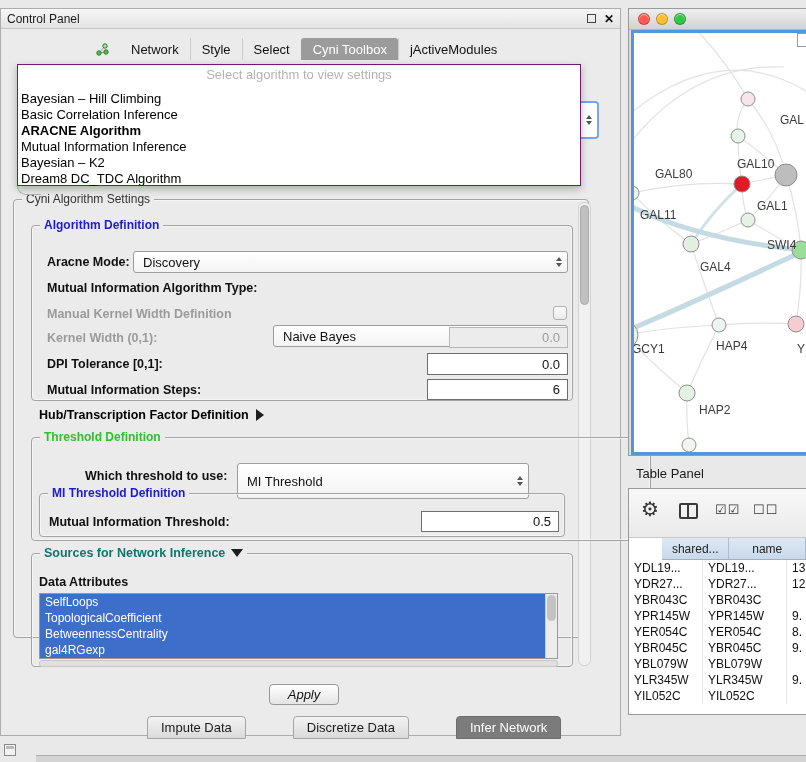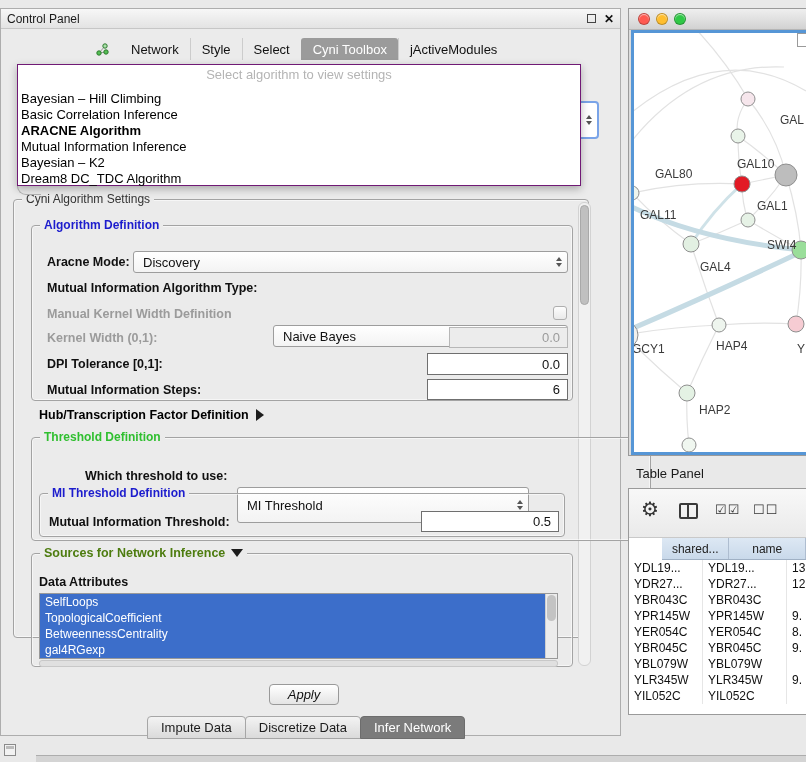--- a/index.html
+++ b/index.html
@@ -27,21 +27,21 @@
   .popup .ph { height:20px; line-height:20px; text-align:center; color:#b4b4b4; font-size:13px; }
   .popup .items { padding-top:6px; }
   .pitem { height:16px; line-height:16px; padding-left:3px; font-size:13px; color:#000; white-space:nowrap; }
   .pitem.sel { font-weight:bold; }
 
   
   .group { position:absolute; border:1px solid #a3a3a3; border-radius:4px; box-shadow:inset 0 0 0 1px rgba(255,255,255,.55); }
   .gtitle { position:absolute; top:-8px; left:8px; background:#ebebeb; padding:0 4px; font-size:12px; color:#333; white-space:nowrap; }
   .gtitle.blue { color:#1c1ccd; font-weight:bold; }
   .gtitle.green { color:#2fbf2f; font-weight:bold; }
-  .gtitle.big { font-size:12.5px; font-weight:bold; color:#4d7c0f; display:flex; align-items:center; gap:6px; }
+  .gtitle.big { font-size:12.5px; font-weight:bold; color:#0f766e; display:flex; align-items:center; gap:6px; }
 
   .lbl { position:absolute; font-size:12.5px; color:#101010; white-space:nowrap; }
   .b { font-weight:bold; }
   .dis { color:#9b9b9b; }
 
   .combo { position:absolute; height:22px; background:linear-gradient(#ffffff,#f3f3f3); border:1px solid #9d9d9d; border-radius:3px; display:flex; align-items:center; padding:0 5px 0 9px; font-size:13px; color:#111; }
   .arrs { margin-left:auto; display:flex; flex-direction:column; gap:2px; align-items:center; padding-left:6px; }
   .arrs i { display:block; width:0; height:0; border-left:3.5px solid transparent; border-right:3.5px solid transparent; }
   .arrs .up { border-bottom:4px solid #555; }
   .arrs .dn { border-top:4px solid #555; }
@@ -60,21 +60,21 @@
 
   .attr-list { position:absolute; left:38px; top:584px; width:519px; height:66px; background:#f0abfc; border:1px solid #999; overflow:hidden; }
   .attr-inner { position:absolute; left:0; top:0; right:12px; bottom:0; }
   .attr-row { height:16px; line-height:16px; background:#3c6eca; color:#fff; font-size:12px; padding-left:5px; white-space:nowrap; }
   .attr-sb { position:absolute; right:0; top:0; bottom:0; width:12px; background:#ececec; border-left:1px solid #cfcfcf; }
   .attr-sb .thumb { position:absolute; left:1px; right:1px; top:1px; height:26px; background:#c3c3c3; border-radius:5px; }
   .attr-hsb { position:absolute; left:38px; top:651px; width:519px; height:7px; background:#e0e0e0; border:1px solid #c8c8c8; border-radius:3px; }
 
   .btn-apply { position:absolute; left:268px; top:675px; width:70px; height:21px; background:linear-gradient(#ffffff,#e4e4e4); border:1px solid #999; border-radius:4px; font-size:13px; color:#111; display:flex; align-items:center; justify-content:center;font-style:italic; }
 
-  .bot-tab-row { position:absolute; left:146px; top:707px; height:23px; display:flex; font-size:13px; }
+  .bot-tab-row { position:absolute; left:146px; top:707px; height:23px; display:flex; font-size:13px;gap:48px; }
   .btab { padding:0 13px; display:flex; align-items:center; background:linear-gradient(#f3f3f3,#dadada); border:1px solid #a6a6a6; border-radius:4px 4px 0 0; margin-right:-1px; color:#1c1c1c; white-space:nowrap; }
   .btab.sel { background:#7b7b7b; color:#fff; border-color:#6d6d6d; }
 
   
   .net-win { position:absolute; left:628px; top:8px; width:180px; height:448px; background:#dcdcdc; border:1px solid #9a9a9a; }
   .net-titlebar { height:21px; background:linear-gradient(#efefef,#d2d2d2); border-bottom:1px solid #b5b5b5; display:flex; align-items:center; gap:6px; padding-left:9px; }
   .light { width:12px; height:12px; border-radius:50%; border:1px solid rgba(0,0,0,.25); box-shadow:inset 0 1px 1px rgba(255,255,255,.6); }
   .net-canvas { position:absolute; left:2px; top:21px; width:178px; height:425px; background:#fff; border:3px solid #5696d6; border-right:none; overflow:hidden; }
   .net-corner { position:absolute; right:0; top:0; width:12px; height:14px; background:#fff; border:1px solid #9a9a9a; }
 
@@ -206,21 +206,21 @@
     <div class="hub">
       <span class="b">Hub/Transcription Factor Definition</span>
       <i class="tri-right"></i>
     </div>
 
     <div class="group" style="left:30px;top:428px;width:620px;height:104px;">
       <span class="gtitle green">Threshold Definition</span>
     </div>
 
     <span class="lbl b" style="left:84px;top:460px;">Which threshold to use:</span>
-    <div class="combo" style="left:236px;top:454px;width:292px;height:36px;margin-top:24px;">
+    <div class="combo" style="left:236px;top:454px;width:292px;height:36px;">
       <span>MI Threshold</span>
       <span class="arrs">
           <i class="up"></i>
           <i class="dn"></i>
         </span>
     </div>
 
     <div class="group" style="left:38px;top:484px;width:526px;height:44px;">
       <span class="gtitle blue">MI Threshold Definition</span>
     </div>

